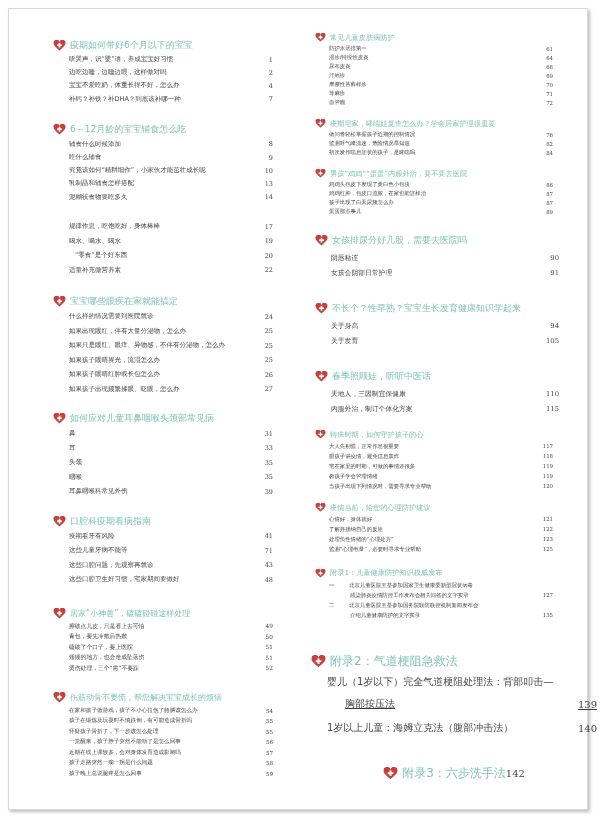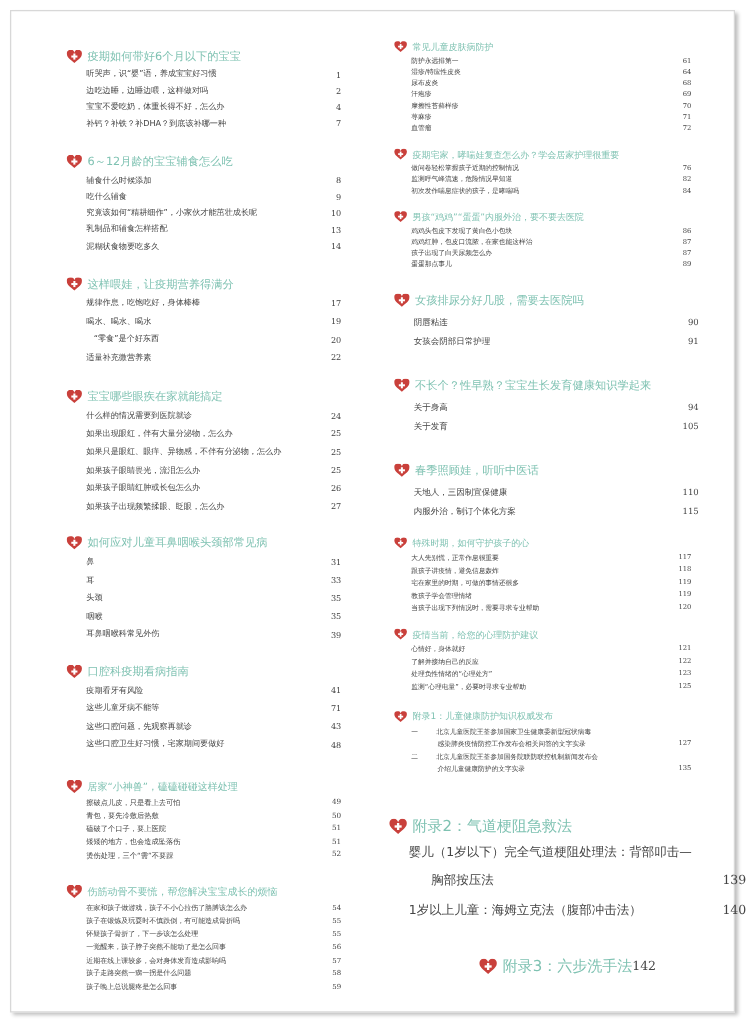--- a/index.html
+++ b/index.html
@@ -38,21 +38,21 @@
   .medium .sec-title { font-size: 9px; }
   .medium .item { font-size: 6.8px; height: 15px; padding-left: 16px; padding-right: 24px; }
   .medium .item .p { font-size: 6.8px; }
 
   
   .large .sec-title { font-size: 12px; }
   .large .heart { width: 15px; height: 13px; margin-right: 4px; }
   .large .item { font-size: 10px; height: 24px; padding-left: 16px; padding-right: 0; }
   .large .item .p { font-size: 10px; }
   .large .item.wrap1 { height: 20px; }
-  .large .item.wrap2 { height: 24px; padding-left: 34px; }
+  .large .item.wrap2 { height: 24px; padding-left: 34px; text-decoration: underline; }
   .large .sec-head.withpage { justify-content: center; }
   .large .sec-head .hp { color: #444; font-family: "DejaVu Serif", serif; font-size: 10px; }
 
   .appendix1 .item { padding-left: 14px; }
   .appendix1 .item.cont { padding-left: 35px; }
   .appendix1 .num { display: inline-block; width: 20px; }
 </style>
 </head>
 <body>
 
@@ -112,28 +112,20 @@
           <span class="t">乳制品和辅食怎样搭配</span>
           <span class="p">13</span>
         </div>
       <div class="item">
           <span class="t">泥糊状食物要吃多久</span>
           <span class="p">14</span>
         </div>
     </div>
 
     <div class="section" style="margin-bottom:16px;">
-      <div class="sec-head">
-        <svg class="heart" viewBox="0 0 24 20">
-            <path d="M12 19 C5 13 1 10 1 6 A5 5 0 0 1 12 4 A5 5 0 0 1 23 6 C23 10 19 13 12 19Z" fill="#c9403b"></path>
-            <rect x="10.5" y="5" width="3" height="9" fill="#fff"></rect>
-            <rect x="7.5" y="8" width="9" height="3" fill="#fff"></rect>
-          </svg>
-        <span class="sec-title">这样喂娃，让疫期营养得满分</span>
-      </div>
       <div class="item" style="height:14.5px">
           <span class="t">规律作息，吃饱吃好，身体棒棒</span>
           <span class="p">17</span>
         </div>
       <div class="item" style="height:14.5px">
           <span class="t">喝水、喝水、喝水</span>
           <span class="p">19</span>
         </div>
       <div class="item" style="height:14.5px">
           <span class="t" style="padding-left:6px">“零食”是个好东西</span>

